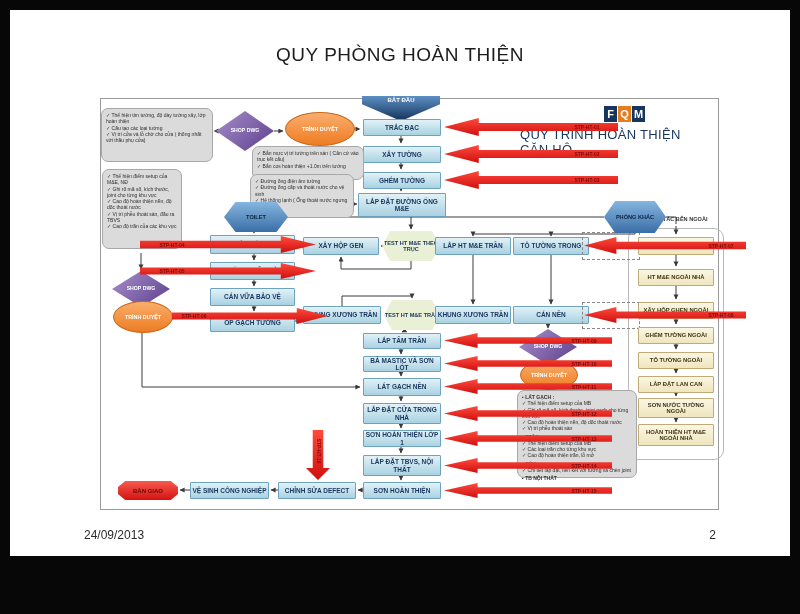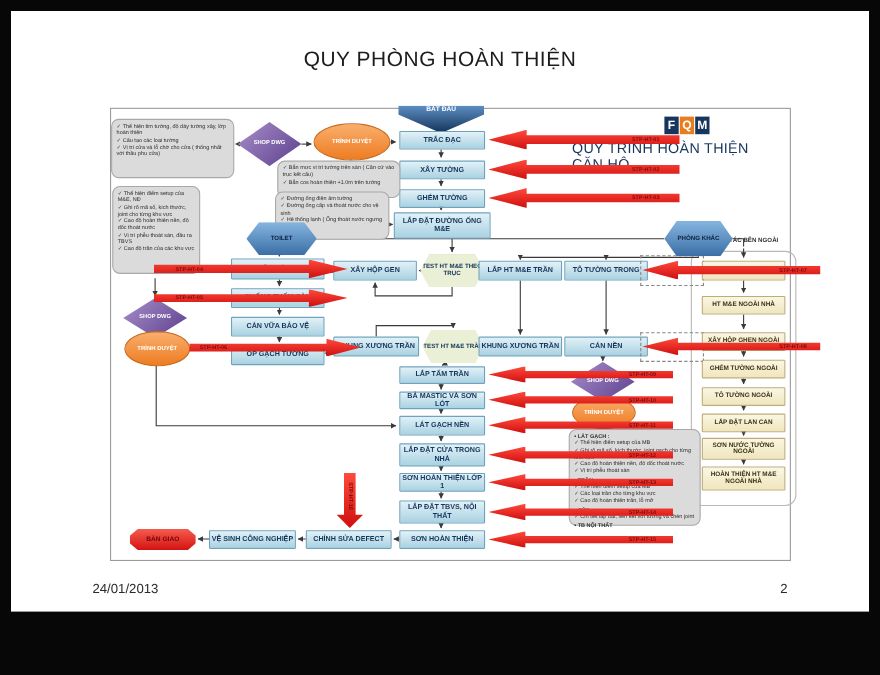--- a/index.html
+++ b/index.html
@@ -47,21 +47,21 @@
   .lq{background:#e87d1e;}
   .bangiao{z-index:4;display:flex;align-items:center;justify-content:center;font-size:6px;font-weight:bold;color:#6d0606;
         background:linear-gradient(#f65b4e,#d41212);clip-path:polygon(12% 0,88% 0,100% 32%,100% 68%,88% 100%,12% 100%,0 68%,0 32%);
         filter:drop-shadow(0 0 1px #8c0b0b);}
 </style>
 </head>
 <body>
 
 <div class="abs slide"></div>
 <div class="abs title">QUY PHÒNG HOÀN THIỆN</div>
-<div class="abs footer" style="left:84px;">24/01/2013</div>
+<div class="abs footer" style="left:84px;">24/09/2013</div>
 <div class="abs footer" style="left:696px;width:20px;text-align:right;">2</div>
 <div class="abs frame"></div>
 
 <div class="abs logo" style="left:604px;top:106px;">
   <span class="lf">F</span>
   <span class="lq">Q</span>
   <span class="lm">M</span>
 </div>
 <div class="abs subtitle" style="left:520px;top:127px;width:190px;">QUY TRÌNH HOÀN THIỆN CĂN HỘ</div>
 

